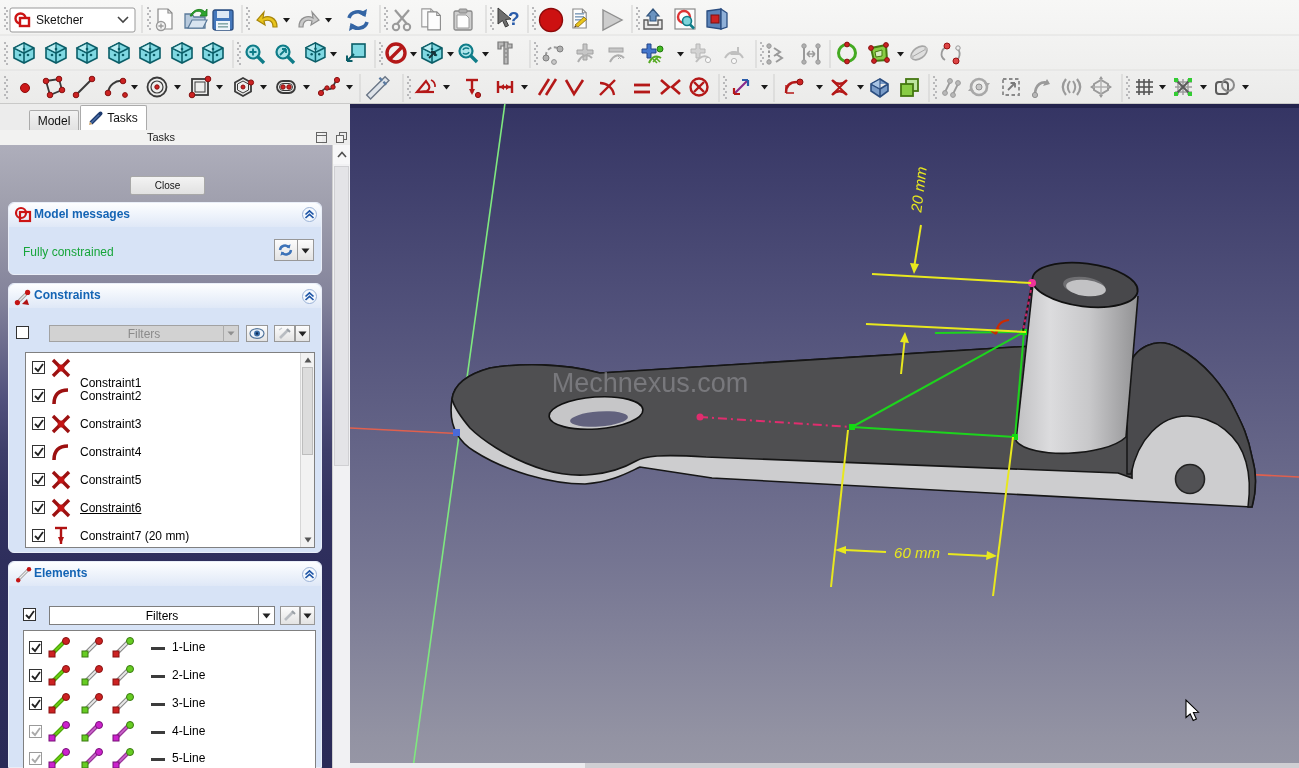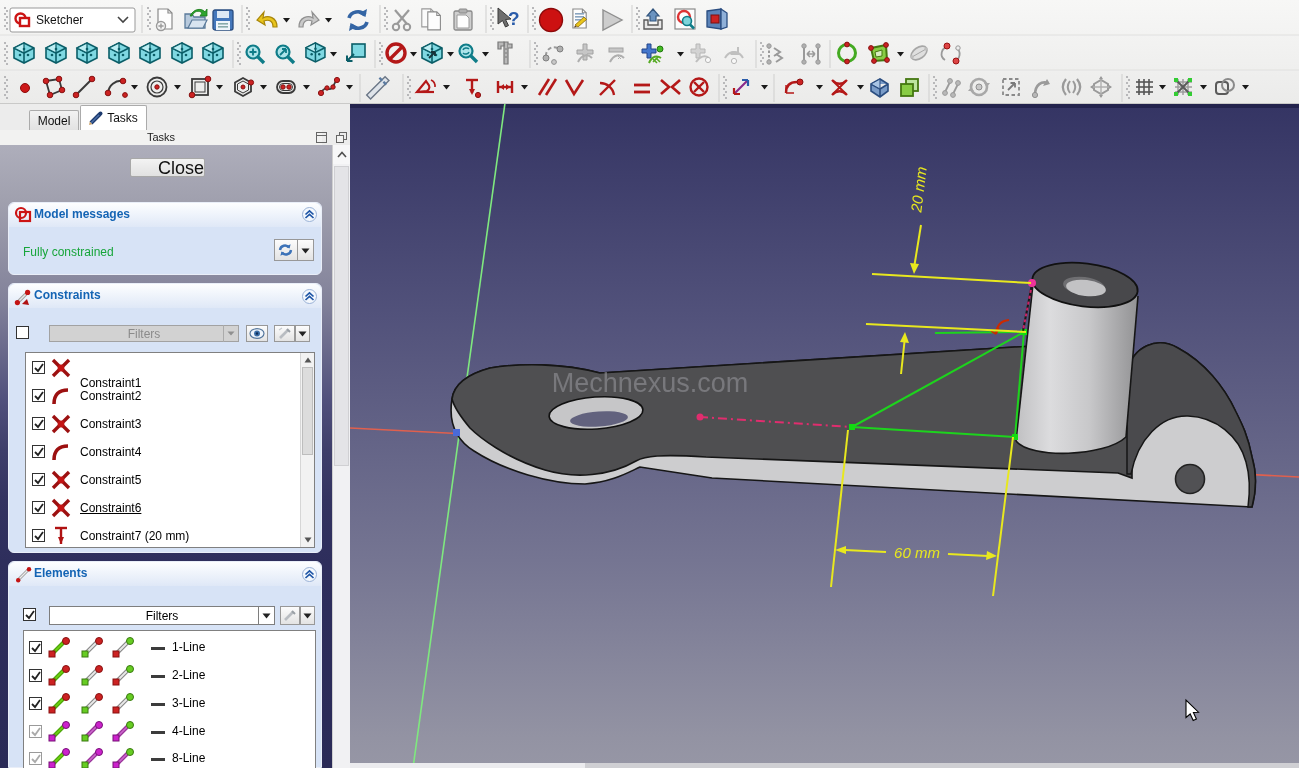--- a/index.html
+++ b/index.html
@@ -546,21 +546,21 @@
           <circle cx="12.5" cy="3.5" r="2" fill="#1d3a6e"></circle>
         </svg>
     </div>
     <div id="taskstitle" class="abs">Tasks<svg class="abs" style="left:316px;top:2px;" width="11" height="11" viewBox="0 0 11 11">
           <rect x="0.5" y="0.5" width="10" height="10" fill="none" stroke="#666"></rect>
           <line x1="0.5" y1="3.5" x2="10.5" y2="3.5" stroke="#666"></line>
         </svg><svg class="abs" style="left:336px;top:2px;" width="11" height="11" viewBox="0 0 11 11">
           <rect x="3.5" y="0.5" width="7" height="7" fill="none" stroke="#666"></rect>
           <rect x="0.5" y="3.5" width="7" height="7" fill="#f2f2f1" stroke="#666"></rect>
         </svg></div>
-    <div class="abs" style="left:130px;top:54px;width:75px;height:19px;background:linear-gradient(#f3f3f3,#e1e1e1);border:1px solid #a8a8a8;border-radius:2px;font-size:18px;text-align:right;line-height:18px;color:#111;">Close</div>
+    <div class="abs" style="left:130px;top:72px;width:75px;height:19px;background:linear-gradient(#f3f3f3,#e1e1e1);border:1px solid #a8a8a8;border-radius:2px;font-size:10px;text-align:center;line-height:18px;color:#111;">Close</div>
 
     <div class="panel" style="top:98px;height:73px;">
       <div class="phead"></div>
       <svg class="abs" style="left:5px;top:3px;" width="19" height="19" viewBox="0 0 19 19">
           <circle cx="7" cy="7" r="5" fill="none" stroke="#cc1414" stroke-width="2.2"></circle>
           <rect x="6" y="6" width="10" height="9" fill="none" stroke="#cc1414" stroke-width="2.2"></rect>
         </svg>
       <div class="ptitle">Model messages</div>
       <svg class="abs" style="left:293px;top:4px;" width="15" height="15" viewBox="0 0 15 15">
           <circle cx="7.5" cy="7.5" r="7" fill="#f4f8fd" stroke="#9ab2d6"></circle>
@@ -843,21 +843,21 @@
           <svg class="abs" style="left:6px;top:95px;" width="12" height="12" viewBox="0 0 12 12">
             <path d="M2 6 L5 9 L10 2" fill="none" stroke="#aaa" stroke-width="1.8"></path>
           </svg>
           <div class="dash" style="left:127px;top:100px;"></div>
           <div class="row-t" style="left:148px;top:93px;">4-Line</div>
         <div class="cbx" style="left:5px;top:121px;border-color:#9a9a9a;"></div>
           <svg class="abs" style="left:6px;top:122px;" width="12" height="12" viewBox="0 0 12 12">
             <path d="M2 6 L5 9 L10 2" fill="none" stroke="#aaa" stroke-width="1.8"></path>
           </svg>
           <div class="dash" style="left:127px;top:127px;"></div>
-          <div class="row-t" style="left:148px;top:120px;">8-Line</div>
+          <div class="row-t" style="left:148px;top:120px;">5-Line</div>
         </div>
     </div>
   </div>
   </div>
   <div id="vport" class="abs">
   <svg width="949" height="664" viewBox="0 0 949 664">
     <defs>
       <linearGradient id="vbg" x1="0" y1="0" x2="0" y2="1">
         <stop offset="0" stop-color="#353564"></stop>
           <stop offset="0.32" stop-color="#52527b"></stop>

